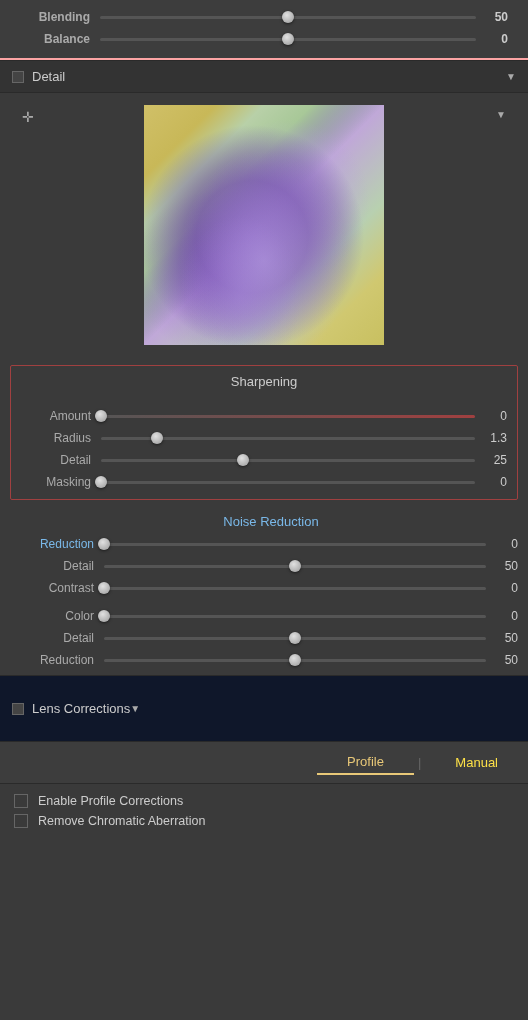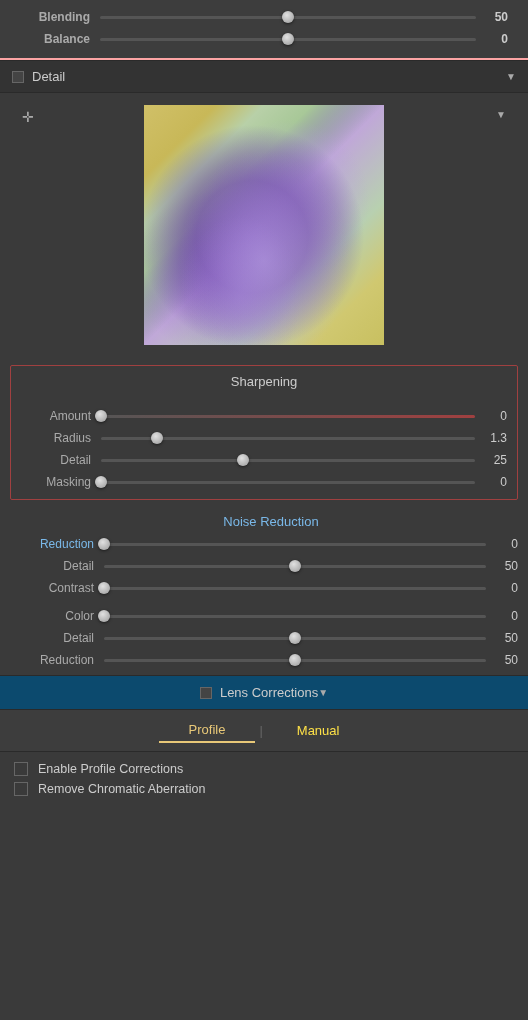--- a/index.html
+++ b/index.html
@@ -176,31 +176,31 @@
     .noise-title {
       text-align: center;
       color: #7ab8e8;
       font-size: 13px;
       margin-bottom: 8px;
     }
 
     .lens-header {
       display: flex;
       align-items: center;
-      justify-content: center;
-      padding: 9px 12px;
-      background: #0c4a6e;
+      justify-content: flex-start;
+      padding: 25px 12px;
+      background: #0f172a;
       border-top: 1px solid #2a2a2a;
       border-bottom: 1px solid #2a2a2a;
     }
 
     .lens-tabs {
       display: flex;
       align-items: center;
-      justify-content: center;
+      justify-content: flex-end;
       gap: 0;
       padding: 8px 0;
       background: #3d3d3d;
       border-bottom: 1px solid #2a2a2a;
     }
 
     .lens-tab {
       padding: 4px 30px;
       color: #fde047;
       font-size: 13px;

